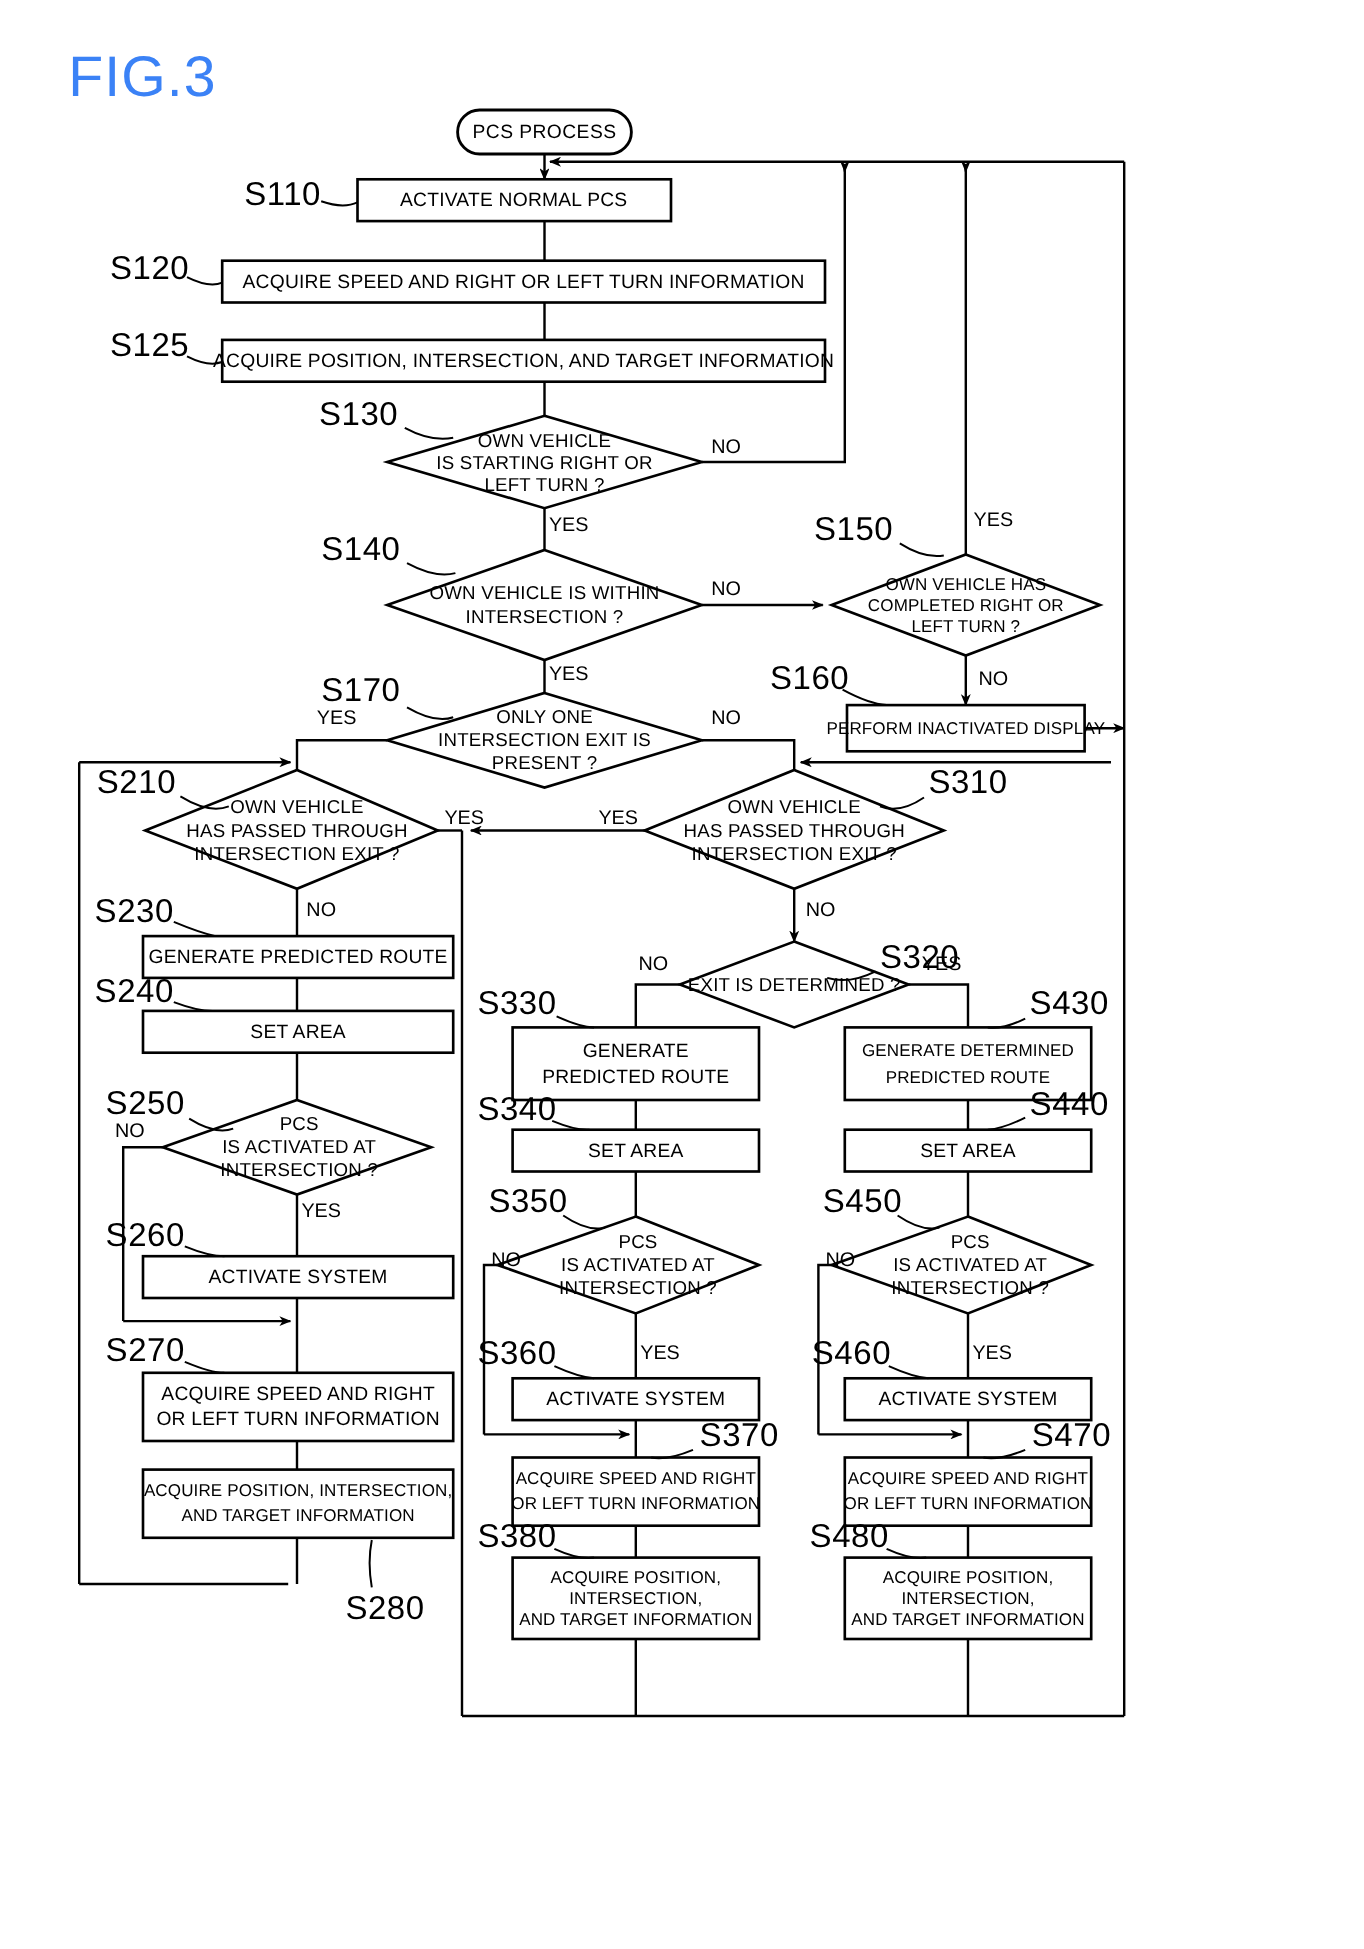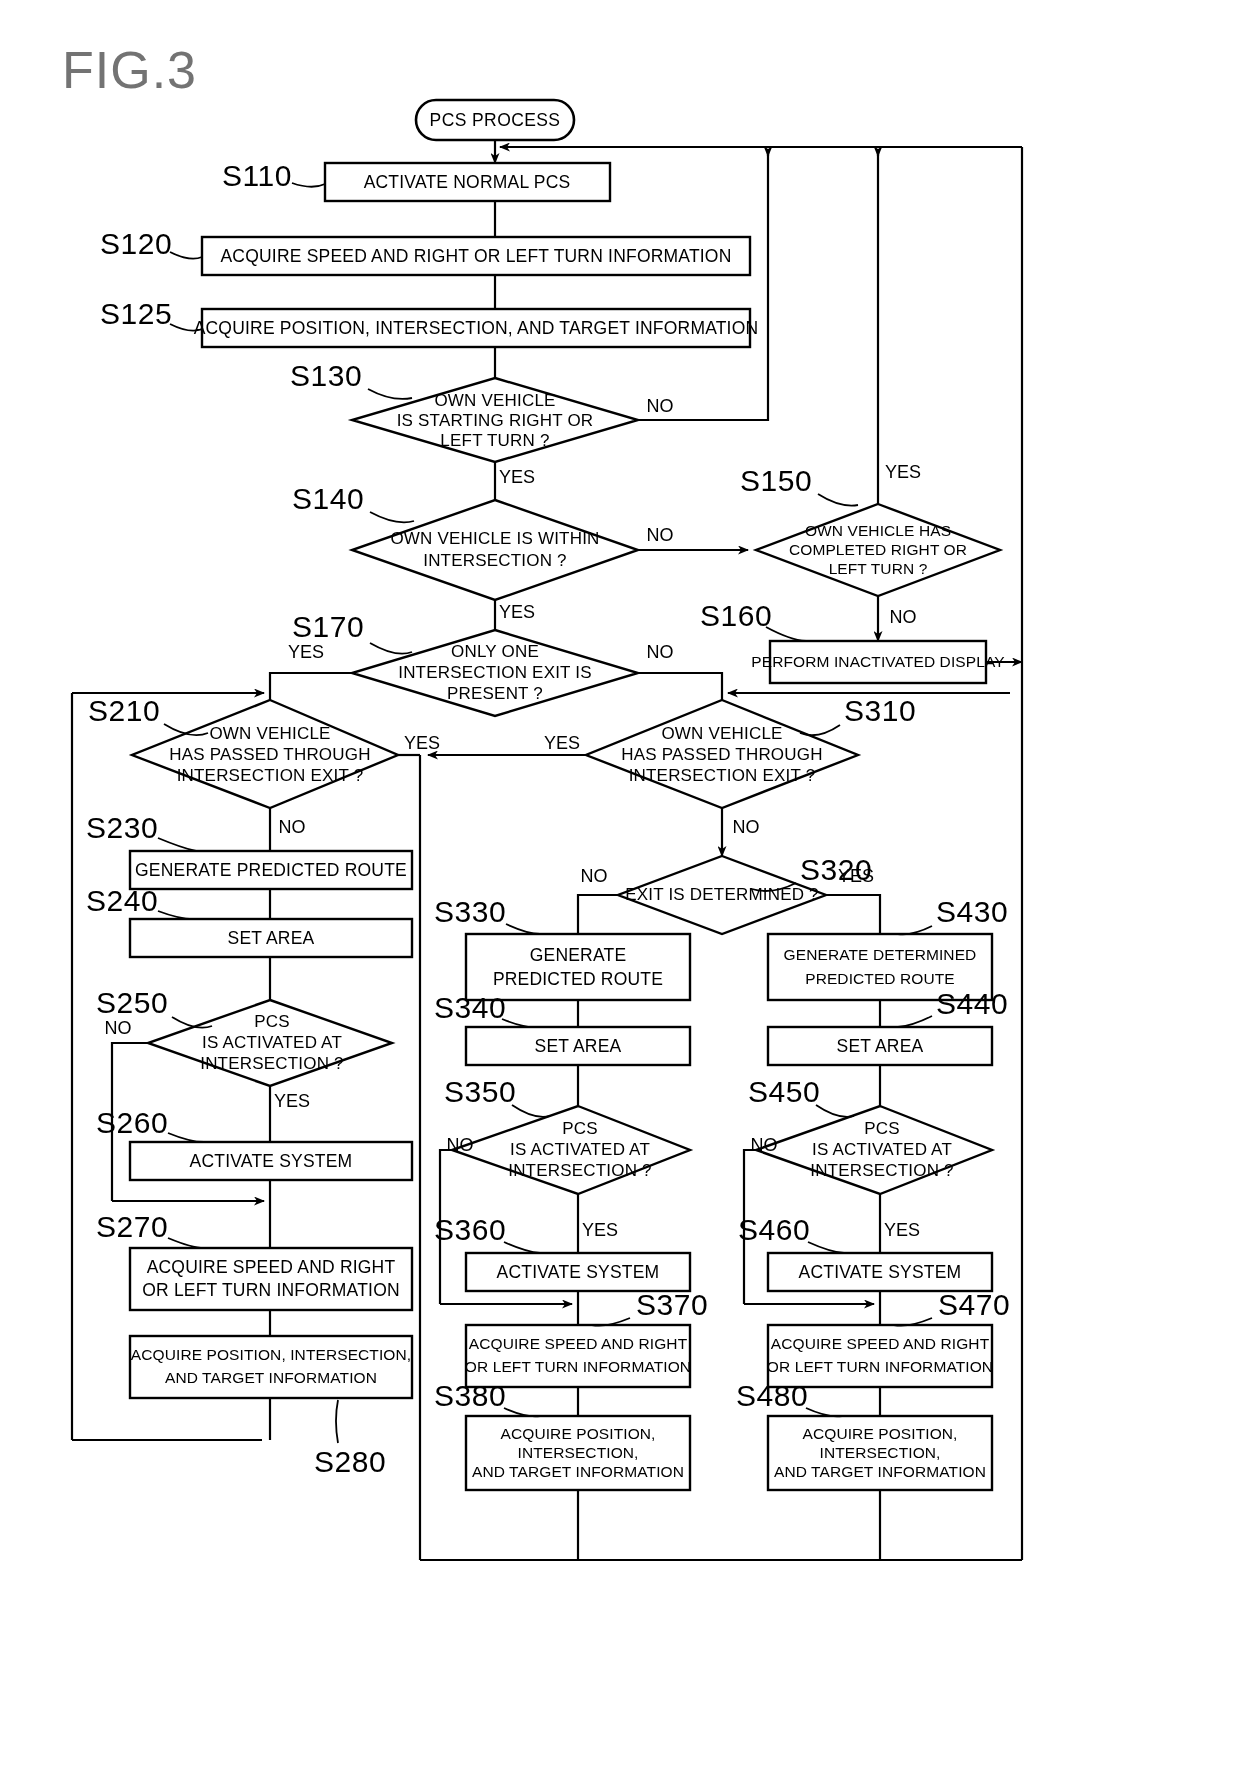--- a/index.html
+++ b/index.html
@@ -28,21 +28,21 @@
     height: 1772px;
     display: block;
   }
   .fig-title {
     position: absolute;
     left: 62px;
     top: 40px;
     font-size: 52px;
     letter-spacing: 1px;
     font-family: "Liberation Sans", sans-serif;
-    color: #737373;
+    color: #3b82f6;
     white-space: nowrap;
   }
   
   .shape { fill: #ffffff; stroke: #000000; stroke-width: 2.4; }
   .shape-term { fill: #ffffff; stroke: #000000; stroke-width: 2.6; }
   .conn { stroke: #000000; stroke-width: 2.2; fill: none; }
   .leader { stroke: #000000; stroke-width: 1.8; fill: none; }
   text {
     font-family: "Liberation Sans", sans-serif;
     fill: #000000;

